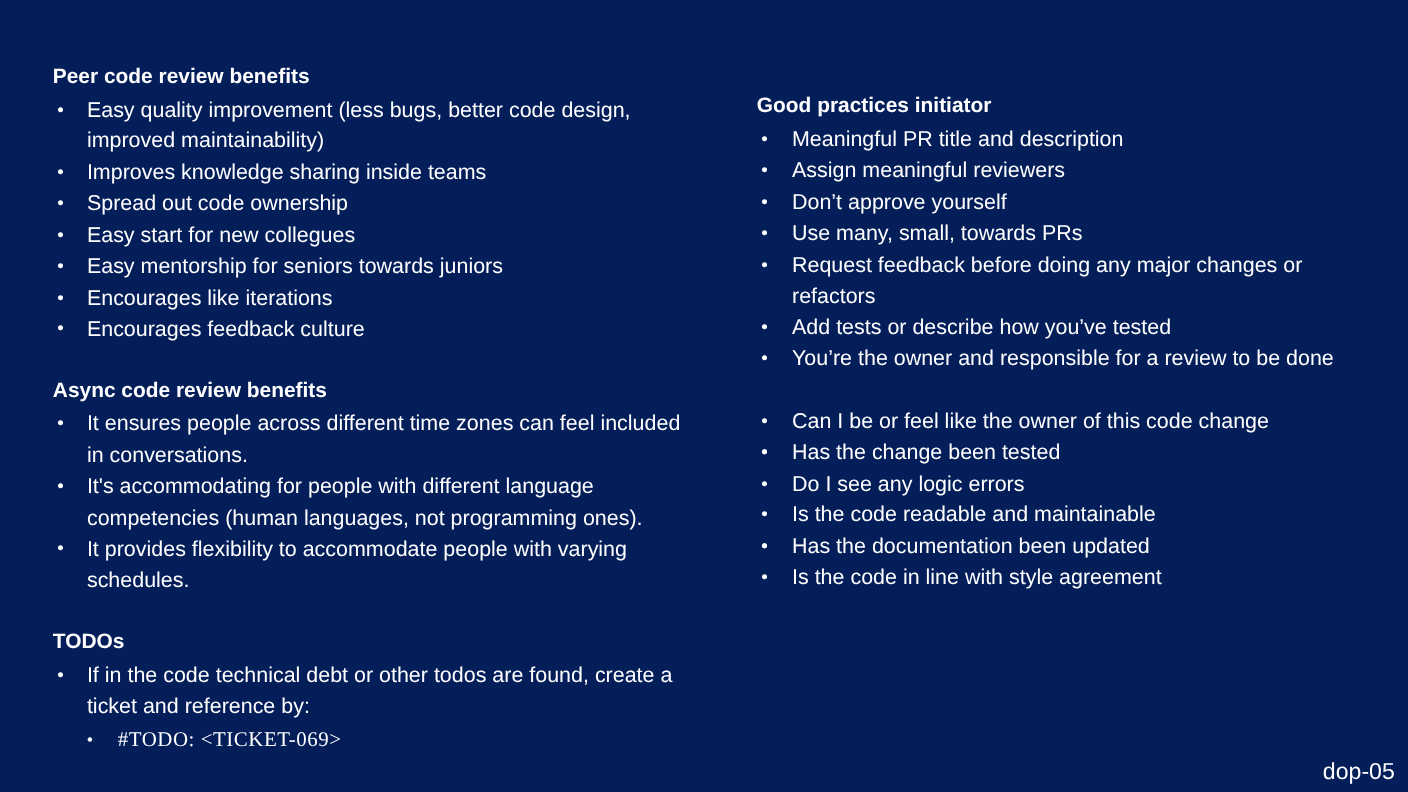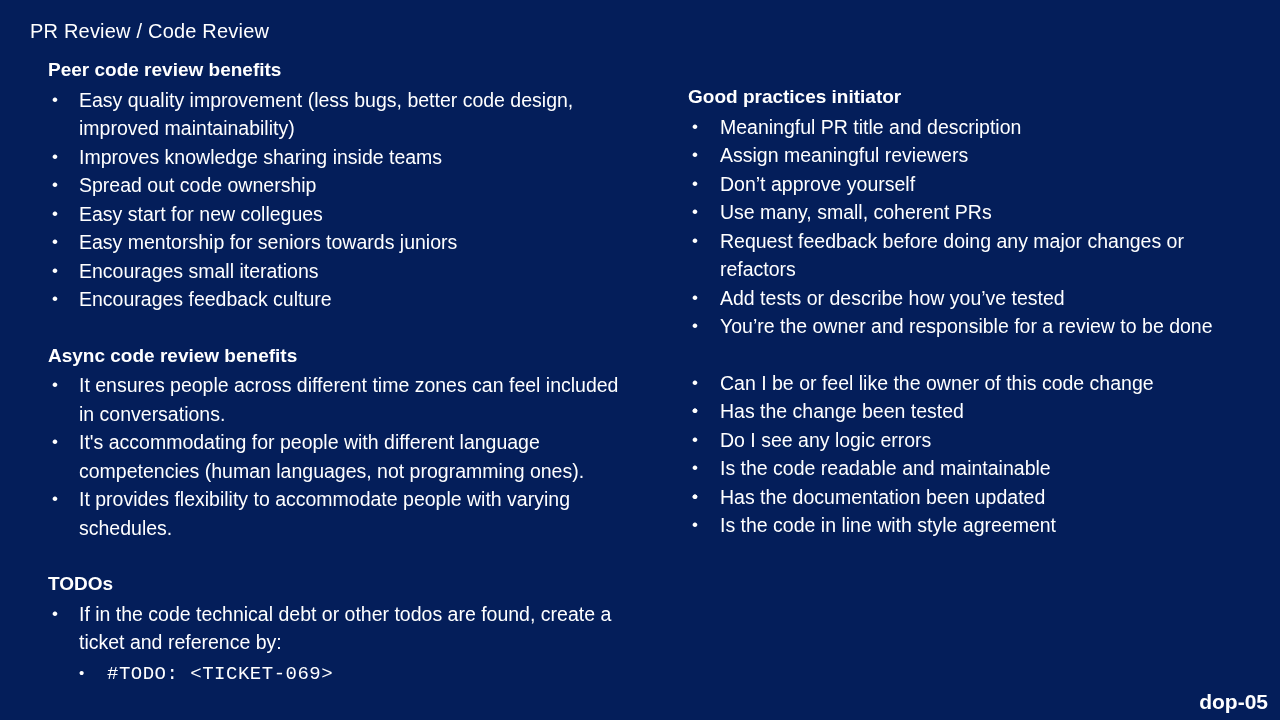--- a/index.html
+++ b/index.html
@@ -101,43 +101,42 @@
     margin-top: 1px;
   }
   ul.sub-bullets > li > .bullet-dot {
     position: absolute;
     left: 0;
     top: 0;
     font-size: 15px;
     line-height: 30px;
   }
   .mono {
-    font-family: Liberation Mono, monospace;
+    font-family: Liberation Serif, serif;
     font-size: 19px;
     letter-spacing: 0.5px;
   }
   .page-num {
     position: absolute;
     right: 12px;
     bottom: 6px;
     font-size: 21px;
-    font-weight: bold;
+    font-weight: normal;
     color: #ffffff;
     margin-top: 44px;
   }
   .col-right ul.bullets > li {
     padding-left: 32px;
   }
 </style>
 </head>
 <body>
 
 <div class="slide">
 
-  <div class="breadcrumb">PR Review / Code Review</div>
 
   <div class="columns">
 
     <div class="col col-left">
 
       <div class="section">
         <div class="section-title">Peer code review benefits</div>
         <ul class="bullets">
           <li>
             <span class="bullet-dot">•</span>
@@ -154,21 +153,21 @@
           <li>
             <span class="bullet-dot">•</span>
             <span>Easy start for new collegues</span>
           </li>
           <li>
             <span class="bullet-dot">•</span>
             <span>Easy mentorship for seniors towards juniors</span>
           </li>
           <li>
             <span class="bullet-dot">•</span>
-            <span>Encourages small iterations</span>
+            <span>Encourages like iterations</span>
           </li>
           <li>
             <span class="bullet-dot">•</span>
             <span>Encourages feedback culture</span>
           </li>
         </ul>
       </div>
 
       <div class="section">
         <div class="section-title">Async code review benefits</div>
@@ -218,21 +217,21 @@
           <li>
             <span class="bullet-dot">•</span>
             <span>Assign meaningful reviewers</span>
           </li>
           <li>
             <span class="bullet-dot">•</span>
             <span>Don’t approve yourself</span>
           </li>
           <li>
             <span class="bullet-dot">•</span>
-            <span>Use many, small, coherent PRs</span>
+            <span>Use many, small, towards PRs</span>
           </li>
           <li>
             <span class="bullet-dot">•</span>
             <span>Request feedback before doing any major changes or refactors</span>
           </li>
           <li>
             <span class="bullet-dot">•</span>
             <span>Add tests or describe how you’ve tested</span>
           </li>
           <li>

